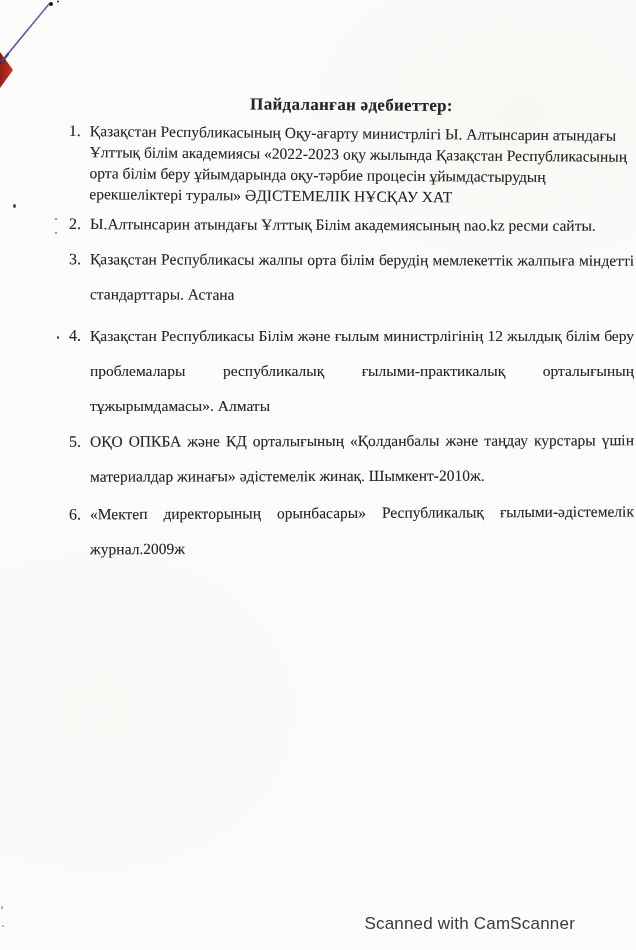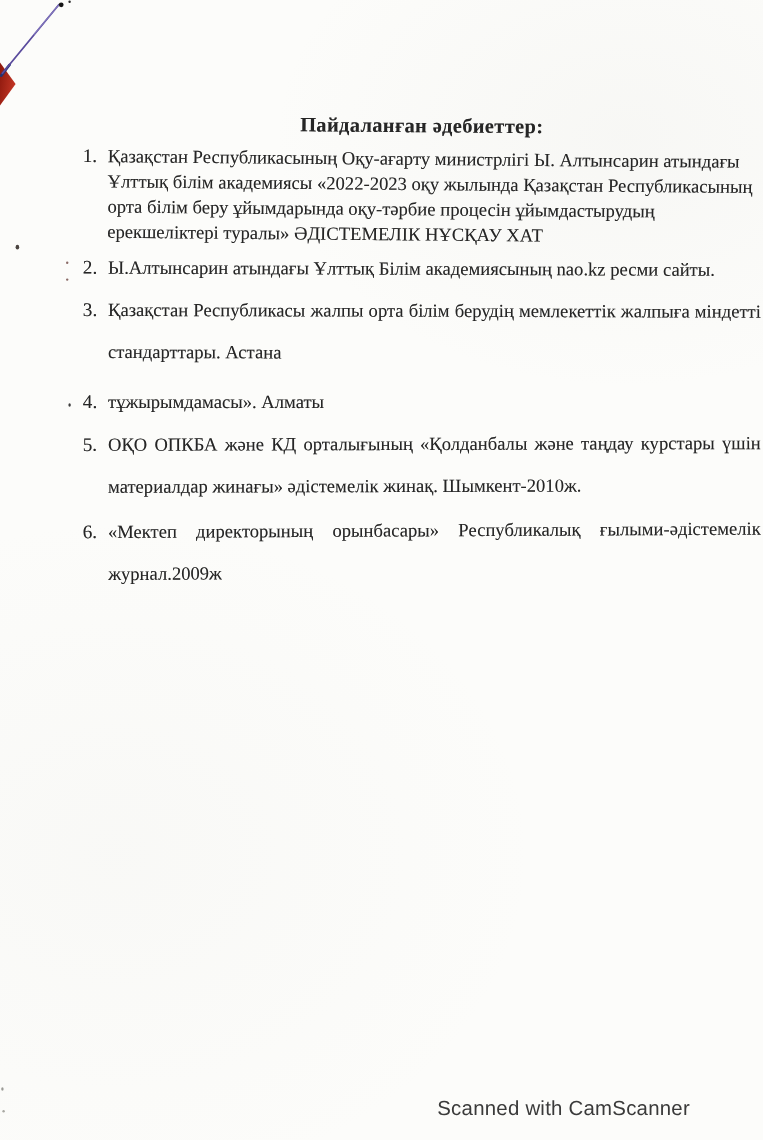--- a/index.html
+++ b/index.html
@@ -90,20 +90,22 @@
       <span class="num">2.</span>
       <div class="line">Ы.Алтынсарин атындағы Ұлттық Білім академиясының nao.kz ресми сайты.</div>
     </li>
     <li class="r3">
       <span class="num">3.</span>
       <div class="line jl">Қазақстан Республикасы жалпы орта білім берудің мемлекеттік жалпыға міндетті</div>
       <div class="line">стандарттары. Астана</div>
     </li>
     <li class="r4">
       <span class="num">4.</span>
+      <div class="line jl">Қазақстан Республикасы Білім және ғылым министрлігінің 12 жылдық білім беру</div>
+      <div class="line jl">проблемалары республикалық ғылыми-практикалық орталығының</div>
       <div class="line">тұжырымдамасы». Алматы</div>
     </li>
     <li class="r5">
       <span class="num">5.</span>
       <div class="line jl">ОҚО ОПКБА және КД орталығының «Қолданбалы және таңдау курстары үшін</div>
       <div class="line">материалдар жинағы» әдістемелік жинақ. Шымкент-2010ж.</div>
     </li>
     <li class="r6">
       <span class="num">6.</span>
       <div class="line jl">«Мектеп директорының орынбасары» Республикалық ғылыми-әдістемелік</div>

